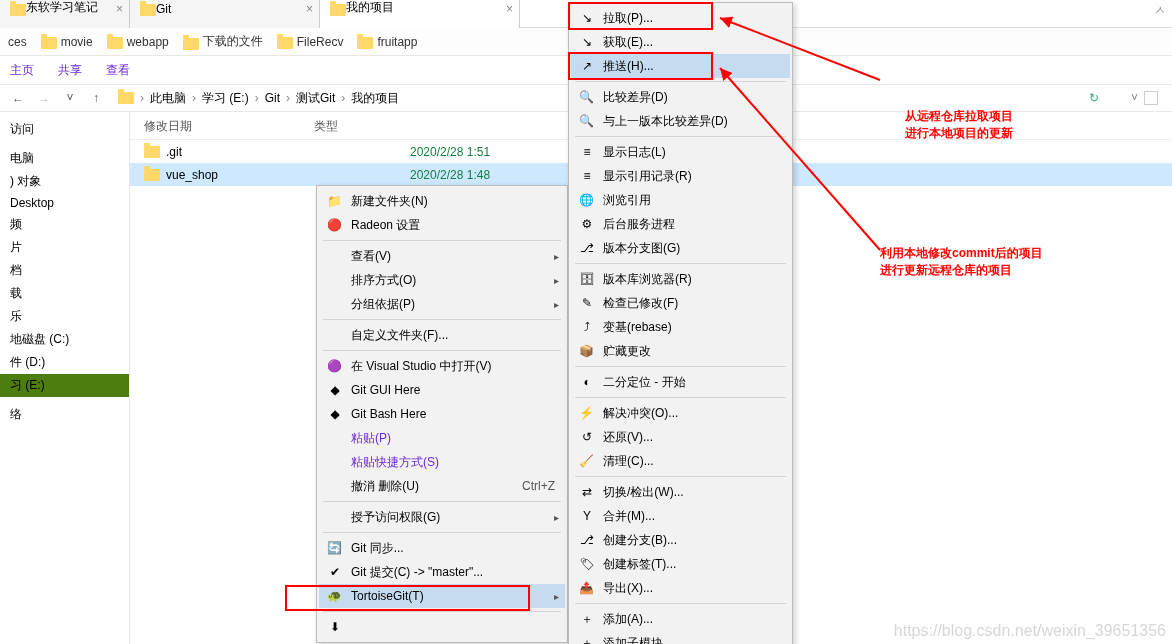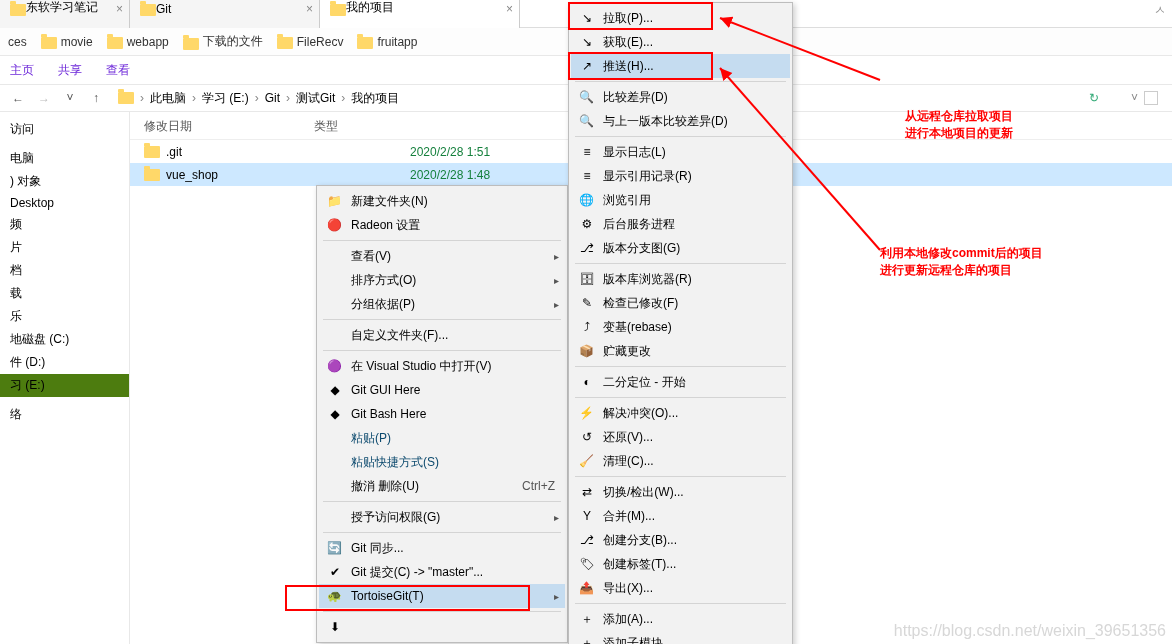--- a/index.html
+++ b/index.html
@@ -23,21 +23,21 @@
 .content{flex:1;position:relative}
 .cols{display:flex;padding:6px 14px 4px 14px;color:#555;border-bottom:1px solid #eee}
 .cols .c1{width:260px}.cols .c2{width:170px}.cols .c3{width:80px}
 .files .fr{display:flex;padding:3px 14px;align-items:center;gap:6px}
 .files .fr.sel{background:#cde8ff}
 .files .c1{width:260px;display:flex;align-items:center;gap:6px}
 .files .c2{width:170px;color:#15803d}
 .files .c3{width:80px;color:#666}
 .ctx{position:absolute;background:#f2f2f2;border:1px solid #bdbdbd;box-shadow:2px 2px 6px rgba(0,0,0,.2);padding:3px 2px}
 .ctx .mi{display:flex;align-items:center;gap:8px;padding:4px 24px 4px 8px;height:24px;white-space:nowrap;position:relative}
-.ctx .mi.disabled{color:#0c4a6e}
+.ctx .mi.disabled{color:#6d28d9}
 .ctx .mi.hover{background:#c5dcf0}
 .ctx .mi .arrow{position:absolute;right:6px;color:#555;font-size:10px}
 .ctx .mi .sc{position:absolute;right:10px;color:#555}
 .ctx hr{border:none;border-top:1px solid #d4d4d4;margin:3px 4px}
 .ctx .ico{width:16px;height:16px;display:inline-flex;align-items:center;justify-content:center;font-size:12px}
 .redbox{position:absolute;border:2px solid #f00;pointer-events:none}
 .note{position:absolute;color:#f00;font-size:14px;font-weight:bold;line-height:1.4}
 svg.arrow-svg{position:absolute;pointer-events:none}
 .watermark{position:absolute;right:6px;bottom:4px;color:#d7d7d7;font-size:16px}
 .addr-end{flex:1}

